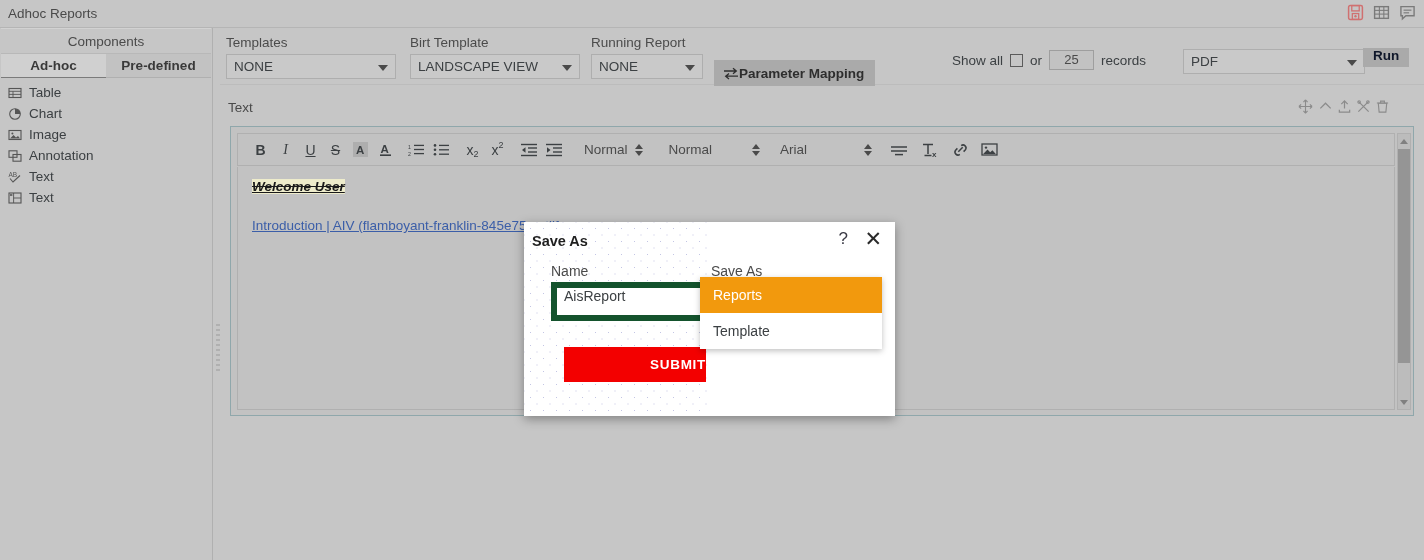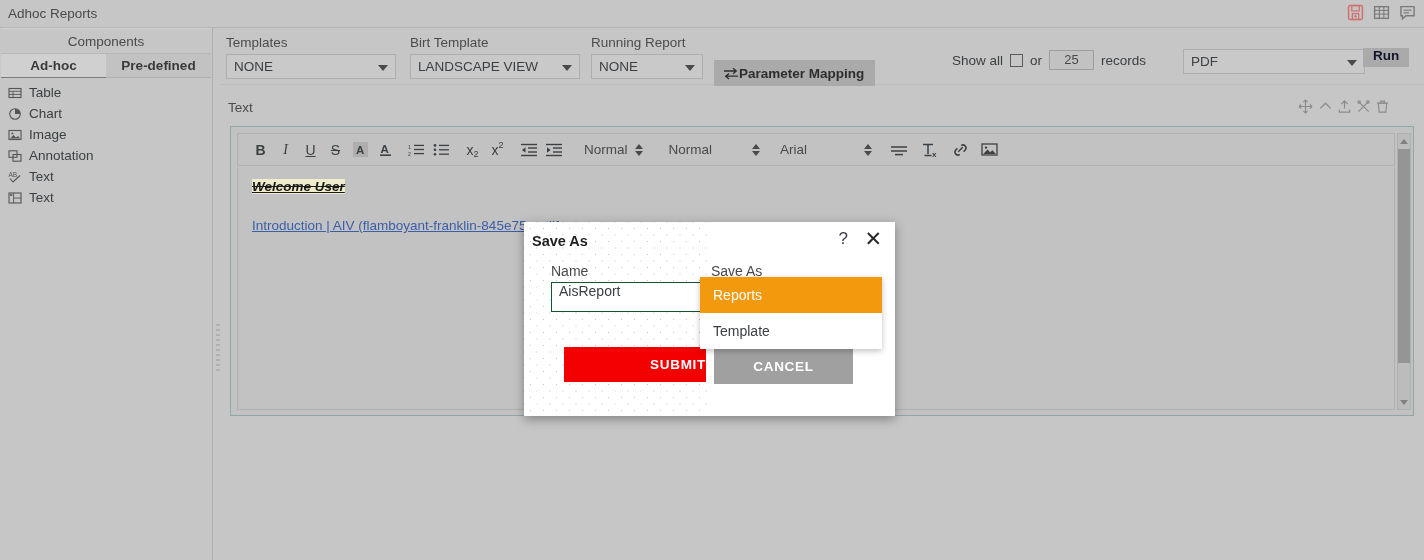--- a/index.html
+++ b/index.html
@@ -263,21 +263,21 @@
   .dlg-close {
     position: absolute; right: 13px; top: 6px;
     font-size: 21px; color: #2a2a2a; cursor: pointer; line-height: 1;
     font-family: "Liberation Sans", sans-serif;
   }
   .dlg-field-label {
     position: absolute; font-size: 14px; color: #4a4a4a;
   }
   .dlg-input {
     position: absolute;
-    height: 30px; background: #ffffff; border: 1px solid #14532d;
+    height: 39px; background: #ffffff; border: 6px solid #14532d;
     font-family: "Liberation Sans", sans-serif; font-size: 14px;
     color: #3c4043; padding-left: 7px;
   }
   .dlg-btn {
     position: absolute; height: 35px;
     border: none; color: #ffffff; font-weight: bold;
     font-size: 13.5px; letter-spacing: .7px;
     cursor: pointer;
   }
   .dlg-btn.submit { background: #f30000; }
@@ -620,23 +620,20 @@
 
     <div class="dlg-field-label" style="left:27px; top:41px;">Name</div>
     <div class="dlg-input" style="left:27px; top:60px; width:180px;">AisReport</div>
 
     <div class="dlg-field-label" style="left:187px; top:41px;">Save As</div>
     <div class="dlg-input" style="left:187px; top:60px; width:168px;"></div>
 
     <div class="dlg-btn submit" style="left:40px; top:125px; width:142px;">
       <span style="display:block;line-height:35px;text-align:right;">SUBMIT</span>
     </div>
-    <div class="dlg-btn cancel" style="left:190px; top:127px; width:139px;">
-      <span style="display:block;line-height:35px;text-align:center;">CANCEL</span>
-    </div>
   </div>
 
   <div class="dd-list">
     <div class="dd-item sel">Reports</div>
     <div class="dd-item">Template</div>
   </div>
 
 </div>
 
 </body></html>

